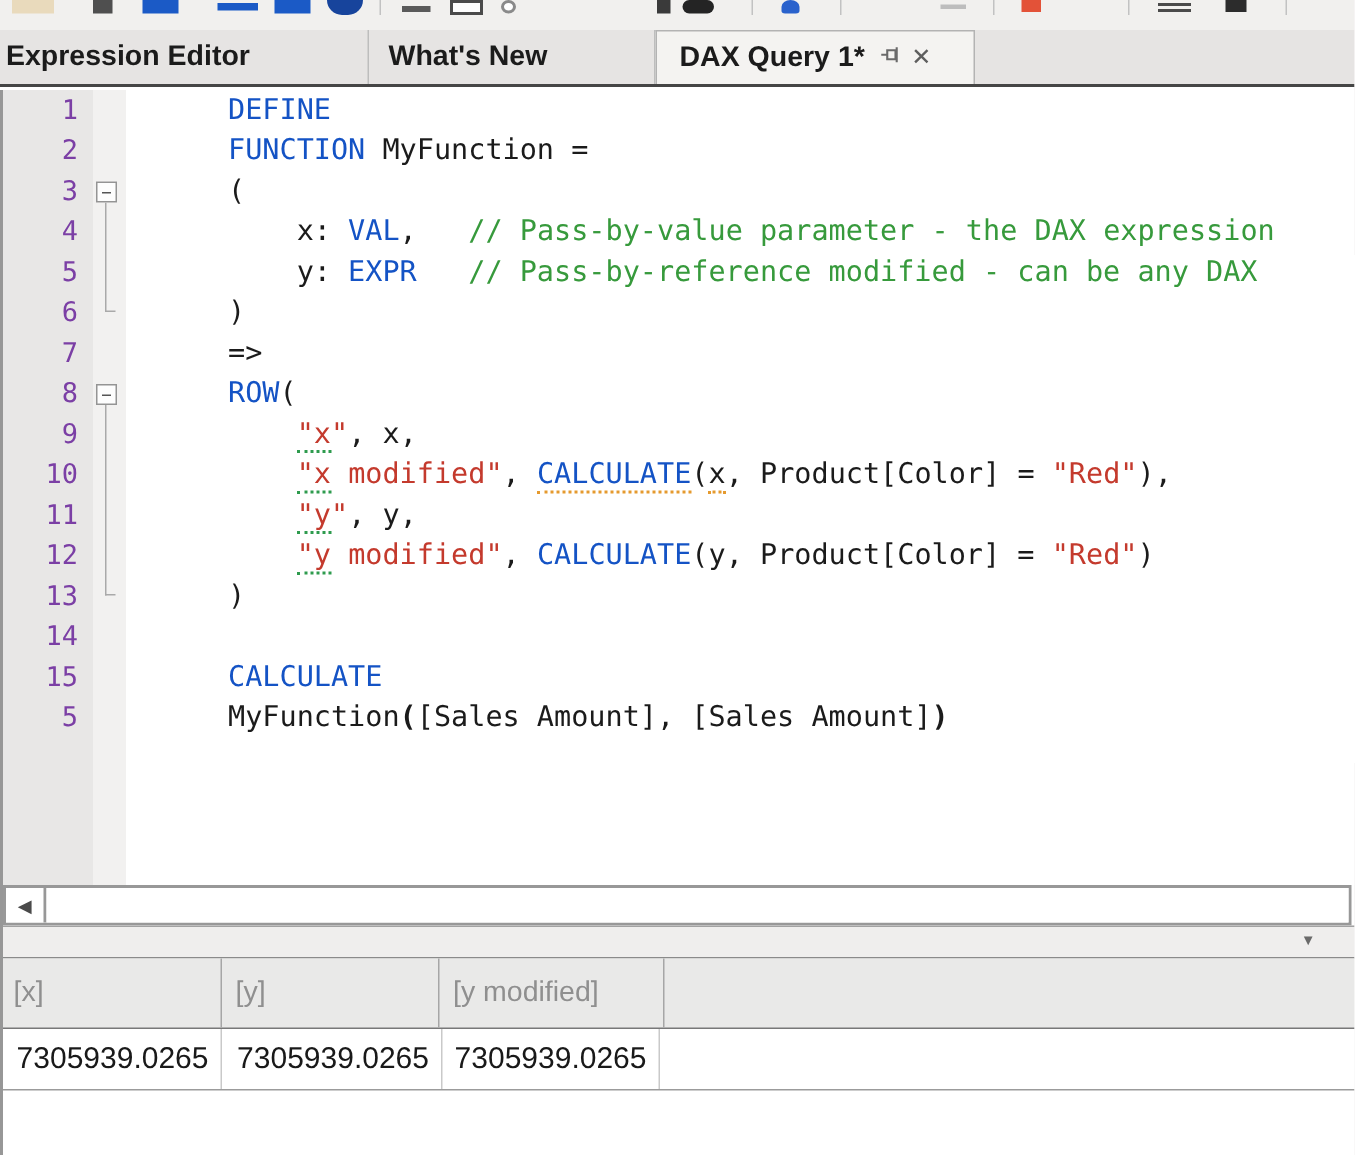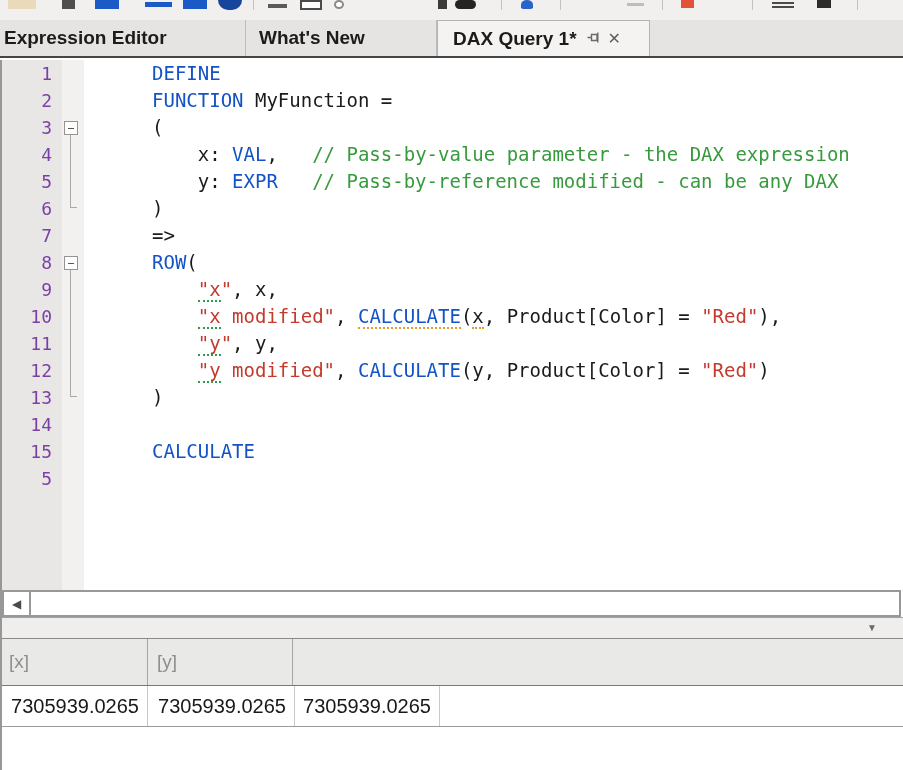--- a/index.html
+++ b/index.html
@@ -162,38 +162,40 @@
       <div class="cl"><span>)</span></div>
       <div class="cl"><span>=&gt;</span></div>
       <div class="cl"><span class="k">ROW</span><span>(</span></div>
       <div class="cl"><span>    </span><span class="su">"x</span><span class="s">"</span><span>, x,</span></div>
       <div class="cl"><span>    </span><span class="su">"x</span><span class="s"> modified"</span><span>, </span><span class="ku">CALCULATE</span><span>(</span><span class="pu">x</span><span>, Product[Color] = </span><span class="s">"Red"</span><span>),</span></div>
       <div class="cl"><span>    </span><span class="su">"y</span><span class="s">"</span><span>, y,</span></div>
       <div class="cl"><span>    </span><span class="su">"y</span><span class="s"> modified"</span><span>, </span><span class="k">CALCULATE</span><span>(y, Product[Color] = </span><span class="s">"Red"</span><span>)</span></div>
       <div class="cl"><span>)</span></div>
       <div class="cl"><span></span></div>
       <div class="cl"><span class="k">CALCULATE</span></div>
+      <div class="cl"><span>MyFunction</span><span class="bm">(</span><span>[Sales Amount], [Sales Amount]</span><span class="bm">)</span></div>
     </div>
   </div>
 
   <div class="hscroll">
     <div class="hbtn">
         <span>◀</span>
       </div>
     <div class="htrack"></div>
   </div>
 
   <div class="strip">
     <span class="dd">▼</span>
   </div>
 
   <div class="grid">
     <div class="ghead">
       <div class="hcell w1">[x]</div>
       <div class="hcell w3">[y]</div>
+      <div class="hcell w4">[y modified]</div>
       <div class="hcell fill"></div>
     </div>
     <div class="grow">
       <div class="dcell w1">7305939.0265</div>
       <div class="dcell w2">7305939.0265</div>
       <div class="dcell w3">7305939.0265</div>
       <div class="dcell fill"></div>
     </div>
   </div>
 

